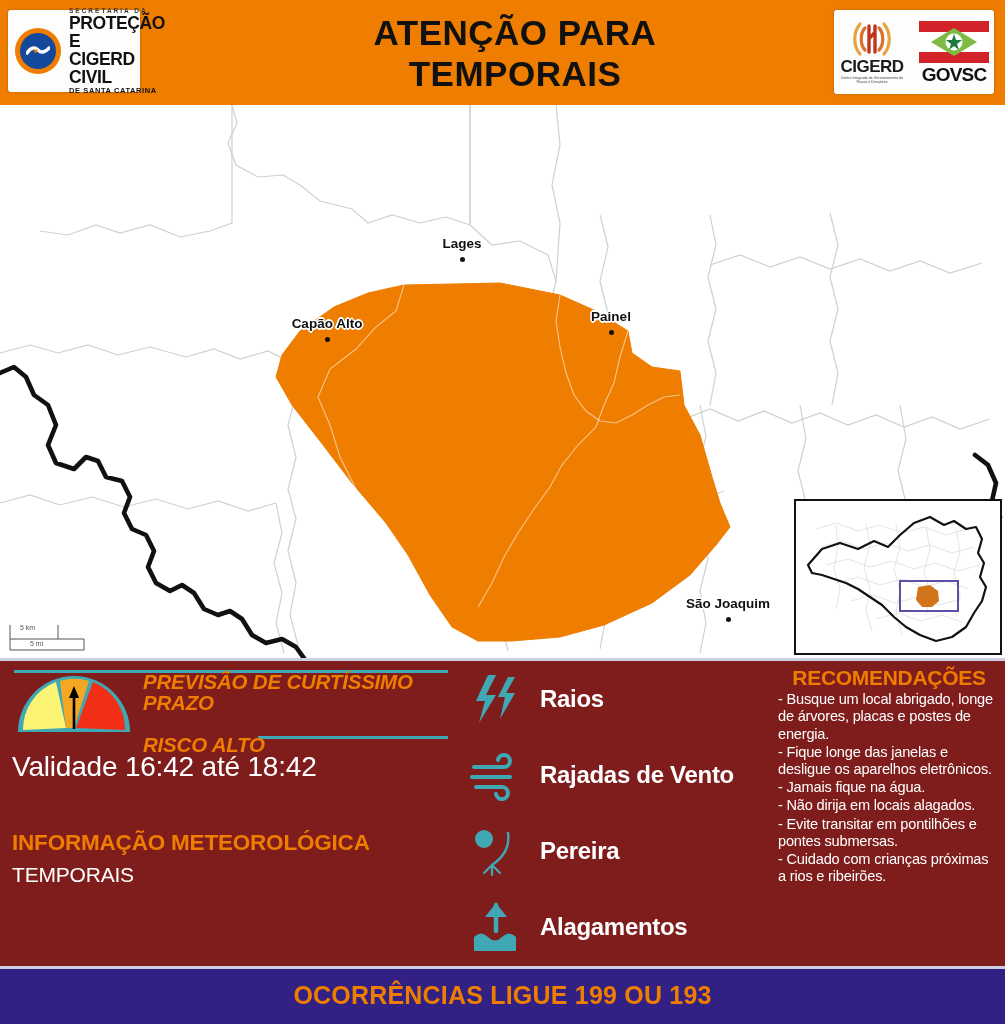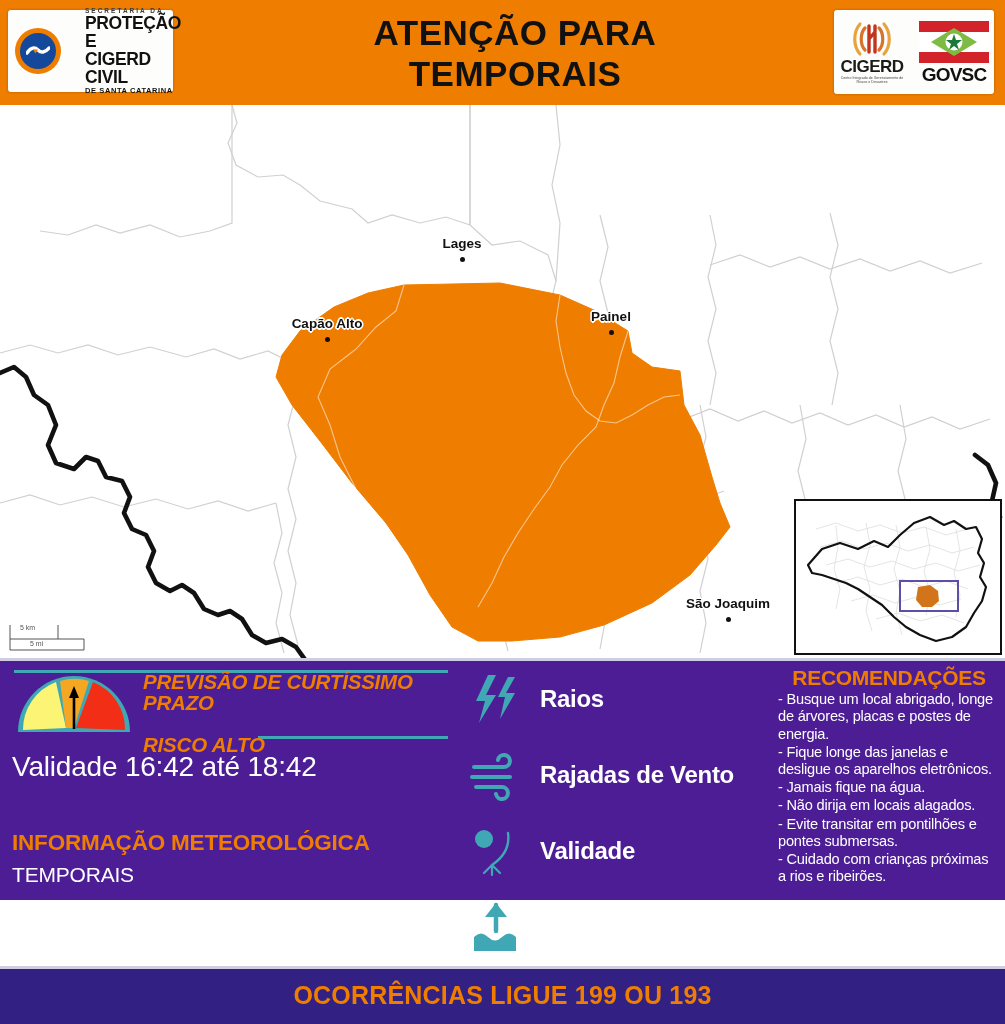--- a/index.html
+++ b/index.html
@@ -9,24 +9,24 @@
     width:1005px;height:1024px;overflow:hidden;position:relative;
   }
   #root{width:1005px;height:1024px;position:relative;}
 
   
   .header{
     position:absolute;left:0;top:0;width:1005px;height:105px;
     background:#EF7D00;
   }
   .logo-dc{
-    position:absolute;left:8px;top:10px;width:165px;height:82px;
+    position:absolute;left:8px;top:10px;width:132px;height:82px;
     background:#fdfdfb;border-radius:3px;
     box-shadow:0 0 3px rgba(0,0,0,.25);
-    display:flex;align-items:center;gap:24px;padding:0 7px;
+    display:flex;align-items:center;gap:8px;padding:0 7px;
     box-sizing:border-box;
   }
   .dc-badge{
     width:46px;height:46px;border-radius:50%;
     background:#EF7D00;flex:0 0 auto;position:relative;
   }
   .dc-badge::after{
     content:"";position:absolute;left:5px;top:5px;right:5px;bottom:5px;
     border-radius:50%;background:#14489B;
   }
@@ -82,22 +82,22 @@
   }
   .scale-lbl{position:absolute;font-size:7px;color:#555;}
 
   .inset{
     position:absolute;left:794px;top:394px;width:208px;height:156px;
     background:#fff;border:2px solid #111;box-sizing:border-box;overflow:hidden;
   }
 
   
   .panel{
-    position:absolute;left:0;top:658px;width:1005px;height:242px;
-    background:#4c1d95;
+    position:absolute;left:0;top:658px;width:1005px;height:308px;
+    background:#7f1d1d;
   }
   .panel-topline{
     position:absolute;left:0;top:0;width:1005px;height:3px;background:#cfcde4;
   }
   .hr-teal{position:absolute;height:3px;background:#3fa8b4;}
 
   
   .gauge{position:absolute;left:14px;top:16px;width:120px;height:62px;}
   .risk-head{
     position:absolute;left:143px;top:14px;width:305px;height:70px;
@@ -353,21 +353,21 @@
       </div>
 
       <div class="hz" style="top:152px;">
         <span class="hz-ico">
           <svg viewBox="0 0 52 52" width="52" height="52">
             <circle cx="14" cy="14" r="9" fill="#3FA8B4"></circle>
             <path d="M38 8 C40 22, 34 32, 22 40" stroke="#3FA8B4" stroke-width="2.4" fill="none" stroke-linecap="round"></path>
             <path d="M22 40 L14 48 M22 40 L22 50 M22 40 L30 48" stroke="#3FA8B4" stroke-width="2.2" fill="none" stroke-linecap="round"></path>
           </svg>
         </span>
-        <span class="hz-lb">Validade</span>
+        <span class="hz-lb">Pereira</span>
       </div>
 
       <div class="hz" style="top:228px;">
         <span class="hz-ico">
           <svg viewBox="0 0 52 52" width="52" height="52">
             <path d="M26 4 L26 30" stroke="#3FA8B4" stroke-width="4.5" fill="none" stroke-linecap="round"></path>
             <polygon points="26,2 15,16 37,16" fill="#3FA8B4"></polygon>
             <path d="M4 36 q7 -7 14 0 q7 7 14 0 q7 -7 14 0 L46 50 L4 50 Z" fill="#3FA8B4"></path>
           </svg>
         </span>

